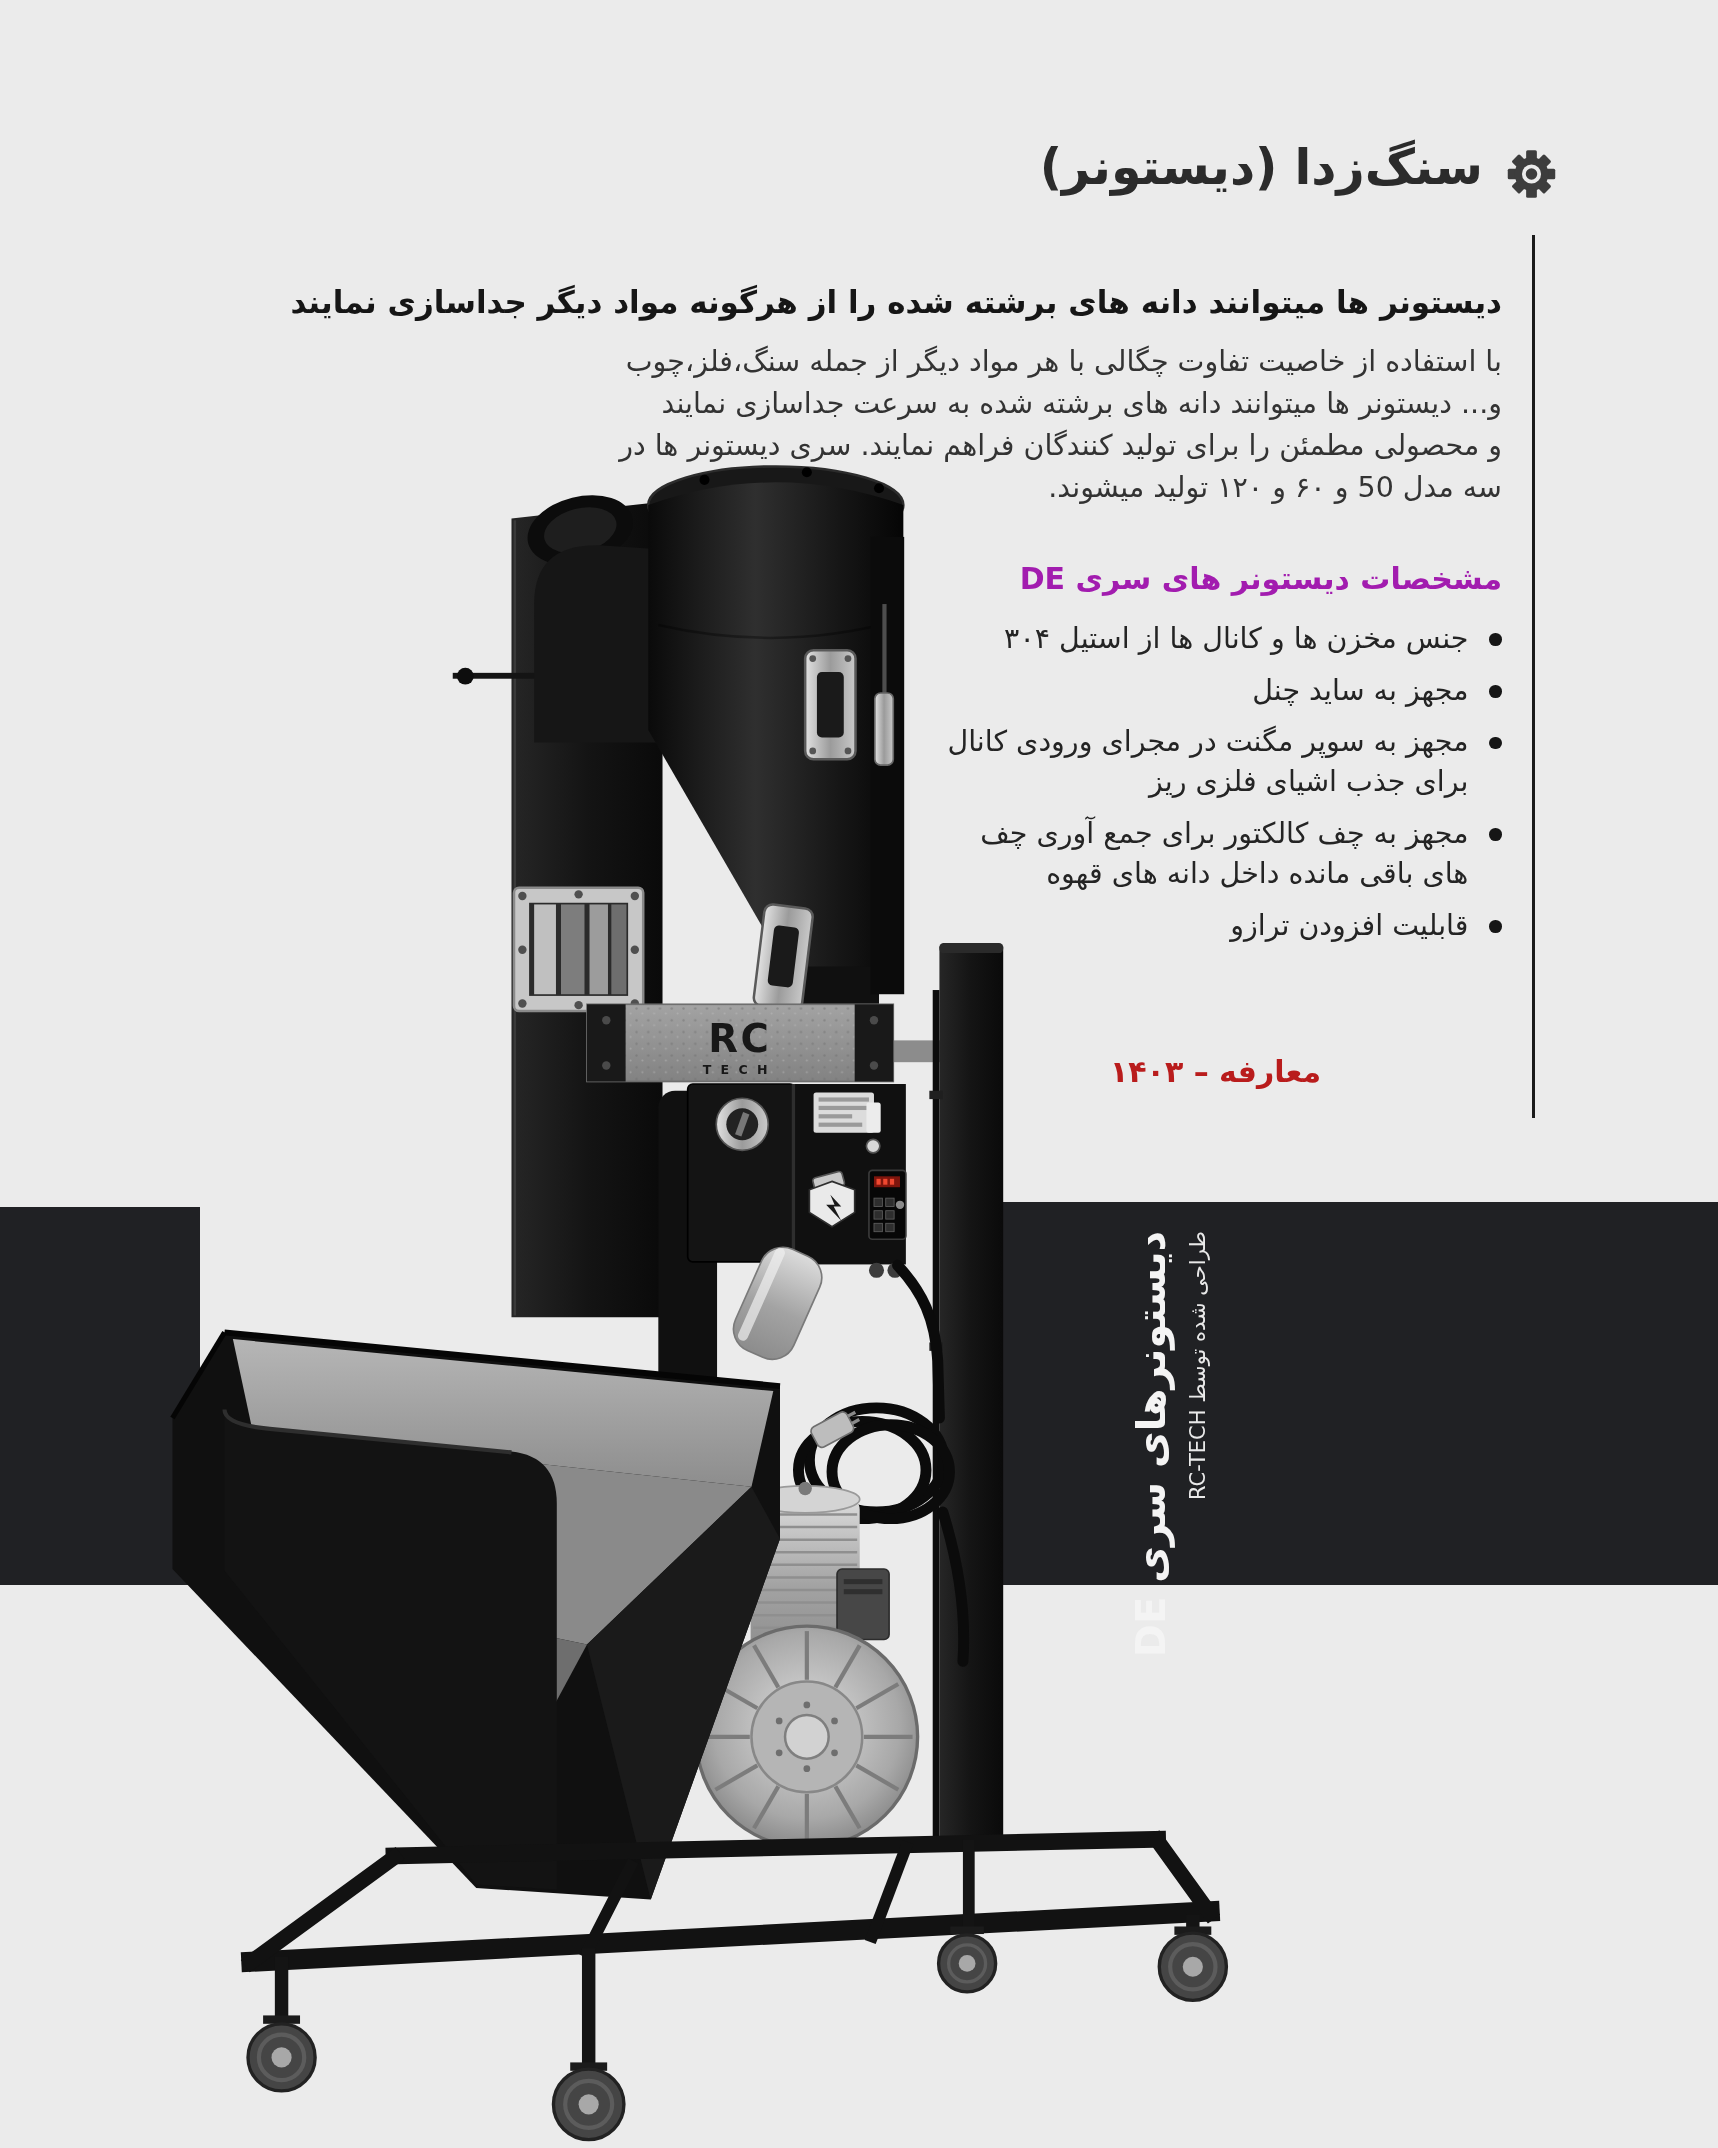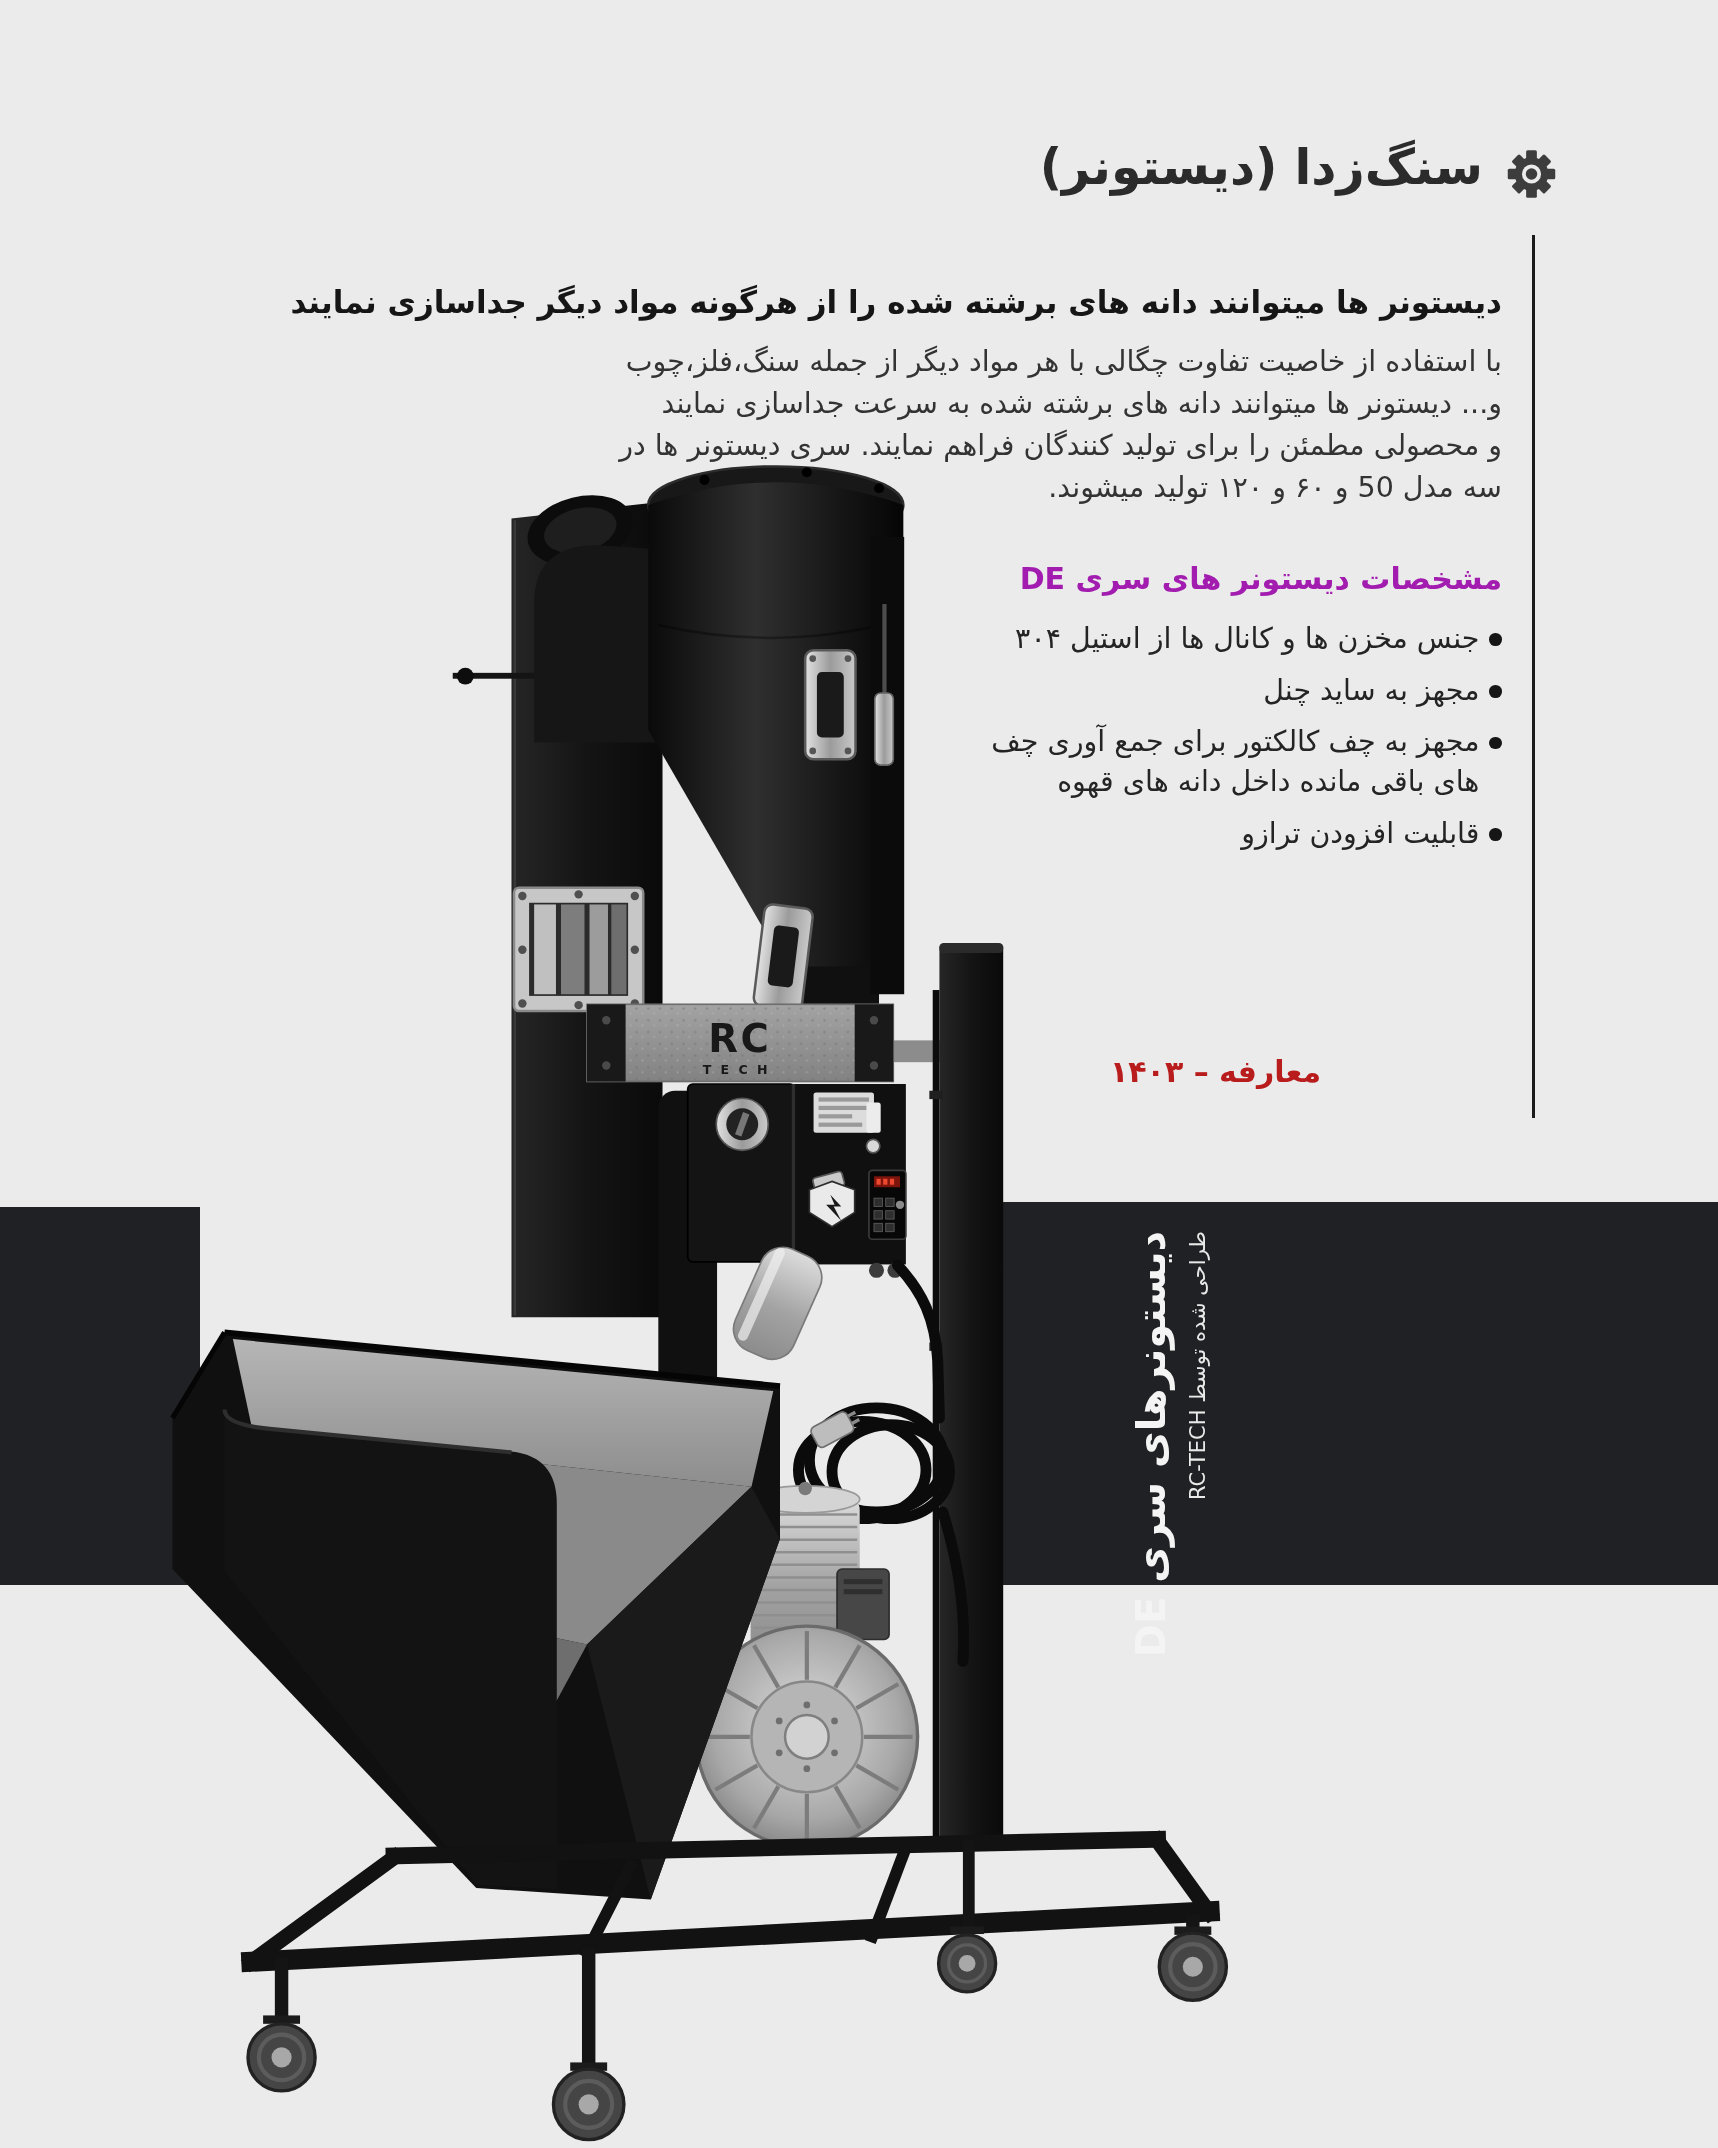--- a/index.html
+++ b/index.html
@@ -33,21 +33,21 @@
     top:561px;right:216px;
     font-size:30px;font-weight:bold;color:#a21caf;
     direction:rtl;white-space:nowrap;
   }
   .specs-list{
     top:619px;right:216px;width:621px;
     margin:0;padding:0;list-style:none;
     direction:rtl;text-align:right;
   }
   .specs-list li{
-    display:flex;align-items:flex-start;gap:10px;
+    display:flex;align-items:flex-start;gap:21px;
     margin-bottom:11.7px;color:#242424;
   }
   .specs-list .dot{
     flex:0 0 auto;width:12.6px;height:12.6px;border-radius:50%;
     background:#161616;margin-top:14.3px;
   }
   .specs-list .it{
     font-size:28.5px;line-height:40px;max-width:541px;display:inline-block;
   }
   .footnote{
@@ -417,20 +417,24 @@
         <span class="dot"></span>
         <span class="it">جنس مخزن ها و کانال ها از استیل ۳۰۴</span>
       </li>
 
       <li>
         <span class="dot"></span>
         <span class="it">مجهز به ساید چنل</span>
       </li>
 
 
+      <li>
+        <span class="dot"></span>
+        <span class="it">مجهز به سوپر مگنت در مجرای ورودی کانال برای جذب اشیای فلزی ریز</span>
+      </li>
 
       <li>
         <span class="dot"></span>
         <span class="it">مجهز به چف کالکتور برای جمع آوری چف های باقی مانده داخل دانه های قهوه</span>
       </li>
 
       <li>
         <span class="dot"></span>
         <span class="it">قابلیت افزودن ترازو</span>
       </li>

